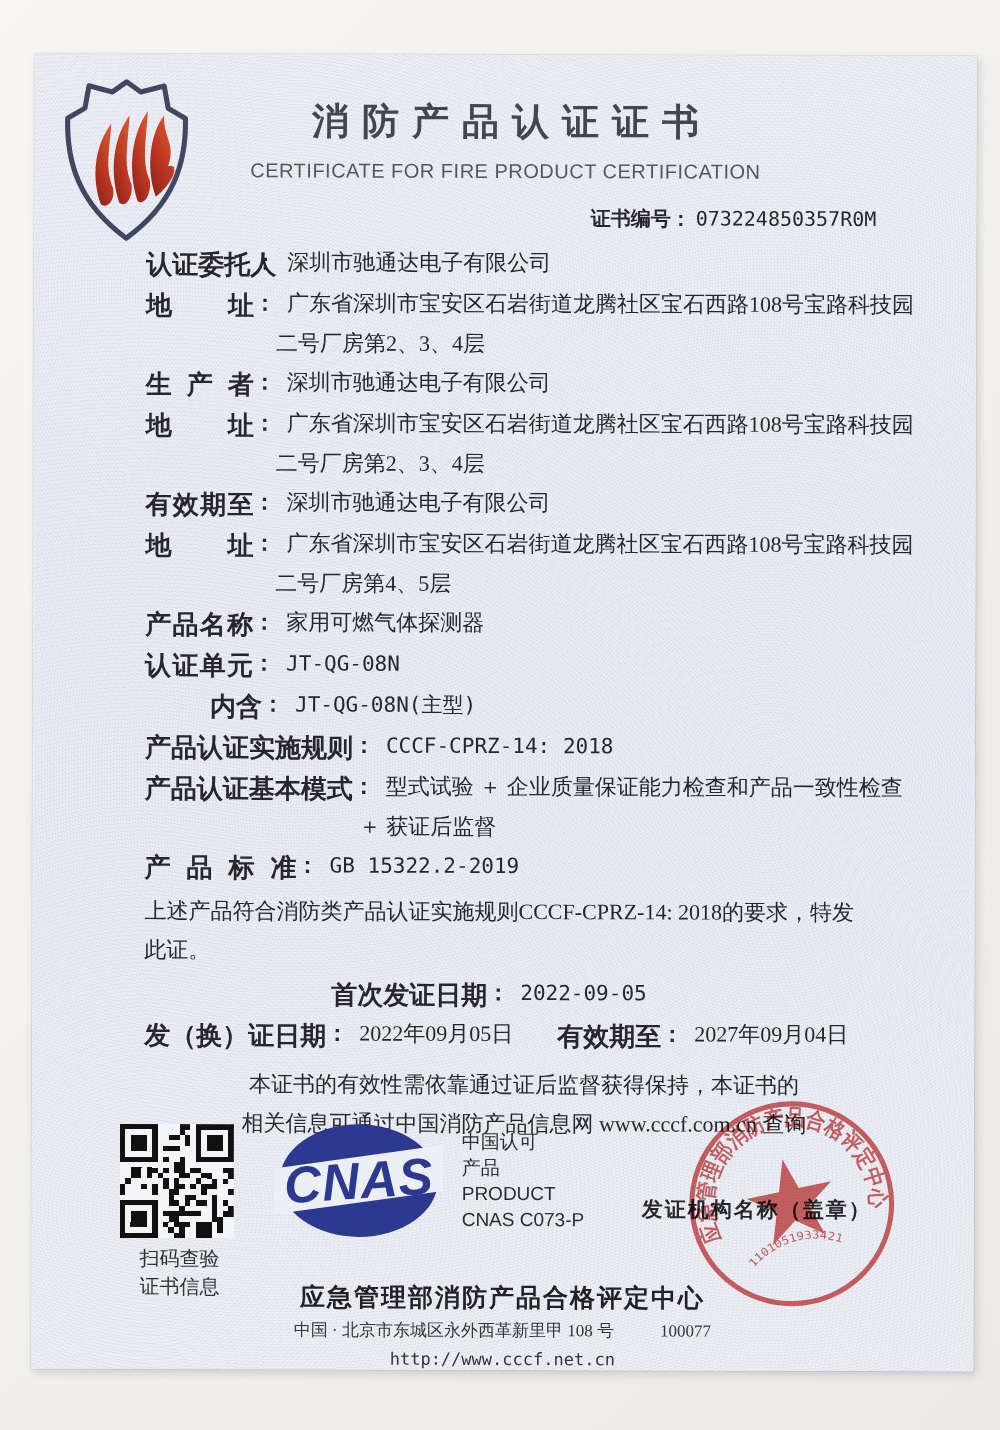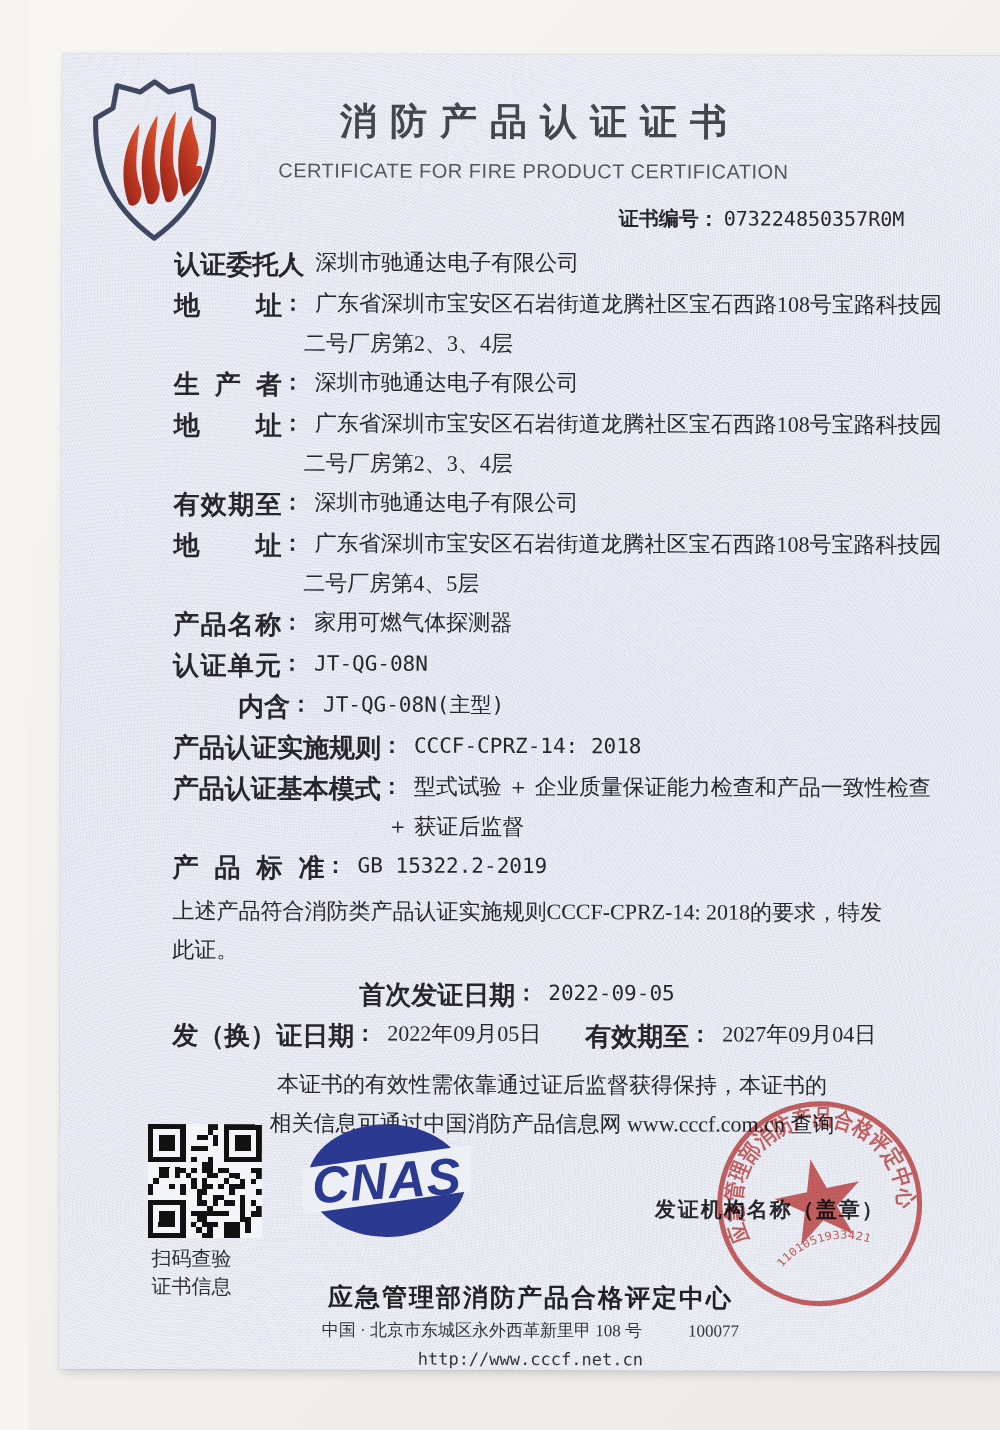--- a/index.html
+++ b/index.html
@@ -4,21 +4,21 @@
 <style>
   * { margin:0; padding:0; box-sizing:border-box; }
   html,body { width:1000px; height:1430px; }
   body {
     background:#f6f4f0;
     font-family:"Liberation Serif","DejaVu Serif",serif;
     color:#26262b;
     overflow:hidden;
     position:relative;
   }
-  .photo-frame { position:absolute; inset:0; background:linear-gradient(135deg,#f8f6f3 0%,#f1efeb 60%,#eceae6 100%);margin-left:28px; }
+  .photo-frame { position:absolute; inset:0; background:linear-gradient(135deg,#f8f6f3 0%,#f1efeb 60%,#eceae6 100%); }
   .certificate {
     position:absolute; left:33px; top:55px; width:942px; height:1315px;
     background-color:#edeff5;
     background-image:
       repeating-radial-gradient(circle at 28% 18%, rgba(95,115,165,0.055) 0 1px, rgba(0,0,0,0) 1px 3px),
       repeating-radial-gradient(circle at 78% 55%, rgba(95,115,165,0.05) 0 1px, rgba(0,0,0,0) 1px 3px),
       repeating-radial-gradient(circle at 12% 88%, rgba(95,115,165,0.045) 0 1px, rgba(0,0,0,0) 1px 4px),
       linear-gradient(180deg,#eef0f6 0%,#ebedf4 50%,#eef0f5 100%);
     box-shadow:0 0 0 1px rgba(60,70,90,0.10), 3px 4px 10px rgba(60,60,70,0.18);
     transform:rotate(0.15deg);
@@ -57,25 +57,25 @@
   .cont.mode { margin-left:214px; }
   .indent-included { margin-left:65px; }
   .statement { font-size:22px; line-height:39px; margin-top:2px; }
   .dates-first { margin-top:8px; margin-left:187px; }
   .dates-issue { margin-top:4px; }
   .gap-valid { display:inline-block; width:36px; }
   .notice { text-align:center; font-size:22px; line-height:39px; margin-top:14px; }
   
   .qr { position:absolute; left:88px; top:1070px; width:114px; height:114px; }
   .qr svg { width:100%; height:100%; }
-  .qr-caption { position:absolute; left:92px; top:1190px; font-size:20px; line-height:28px; color:#2e2e33; }
+  .qr-caption { position:absolute; left:108px; top:1190px; font-size:20px; line-height:28px; color:#2e2e33; }
   .cnas { position:absolute; left:243px; top:1064px; width:168px; height:126px; }
   .accred { position:absolute; left:430px; top:1074px; font-size:19px; line-height:26px; color:#2b2b30;
             font-family:"Liberation Sans","DejaVu Sans",sans-serif; }
-  .issuer-caption { position:absolute; left:595px; top:1140px; font-size:21px; z-index:1;
+  .issuer-caption { position:absolute; left:610px; top:1140px; font-size:21px; z-index:1;
                     font-family:"Liberation Sans","DejaVu Sans",sans-serif; font-weight:700; letter-spacing:2px; }
   .stamp { position:absolute; left:644px; top:1032px; width:232px; height:232px; z-index:2;
            mix-blend-mode:multiply; }
   .org-line { position:absolute; left:0; top:1226px; width:100%; text-align:center;
               font-family:"Liberation Sans","DejaVu Sans",sans-serif;
               font-size:25px; font-weight:700; letter-spacing:2px; color:#222226; }
   .addr-line { position:absolute; left:0; top:1264px; width:100%; text-align:center; font-size:17px; color:#33343a; }
   .addr-gap { display:inline-block; width:46px; }
   .url-line { position:absolute; left:0; top:1294px; width:100%; text-align:center; font-size:17px; color:#33343a;
               font-family:"DejaVu Sans Mono","Liberation Mono",monospace; }
@@ -329,20 +329,26 @@
     <div class="cnas">
       <svg viewBox="0 0 170 126" width="168" height="126">
         <ellipse cx="85" cy="62" rx="80" ry="57" fill="#2b3990"></ellipse>
         <g transform="rotate(-8 85 62)">
           <rect x="-25" y="38" width="220" height="46" fill="#edeff5"></rect>
         </g>
         <text x="85" y="80" transform="rotate(-4 85 62)" text-anchor="middle" font-family="Liberation Sans, DejaVu Sans, sans-serif" font-weight="bold" font-style="italic" font-size="52" letter-spacing="1" fill="#2b3990">CNAS</text>
       </svg>
     </div>
 
+    <div class="accred">
+      <div>中国认可</div>
+      <div>产品</div>
+      <div>PRODUCT</div>
+      <div>CNAS C073-P</div>
+    </div>
 
     <div class="issuer-caption">发证机构名称（盖章）</div>
     <div class="stamp">
       <svg viewBox="0 0 230 230" width="232" height="232">
         <g transform="rotate(-12 115 115)" opacity="0.82">
           <circle cx="115" cy="115" r="99" fill="none" stroke="#cc4443" stroke-width="5"></circle>
           <path id="sealRing" d="M 39.7 135.2 A 78 78 0 1 1 190.3 135.2" fill="none"></path>
           <path id="sealBase" d="M 60.6 173.3 A 80 80 0 0 1 169.4 173.3" fill="none"></path>
           <text font-size="22" fill="#cc4443" font-family="Liberation Sans, DejaVu Sans, sans-serif" font-weight="bold">
             <textPath href="#sealRing" startOffset="0" textLength="286" lengthAdjust="spacingAndGlyphs">应急管理部消防产品合格评定中心</textPath>

